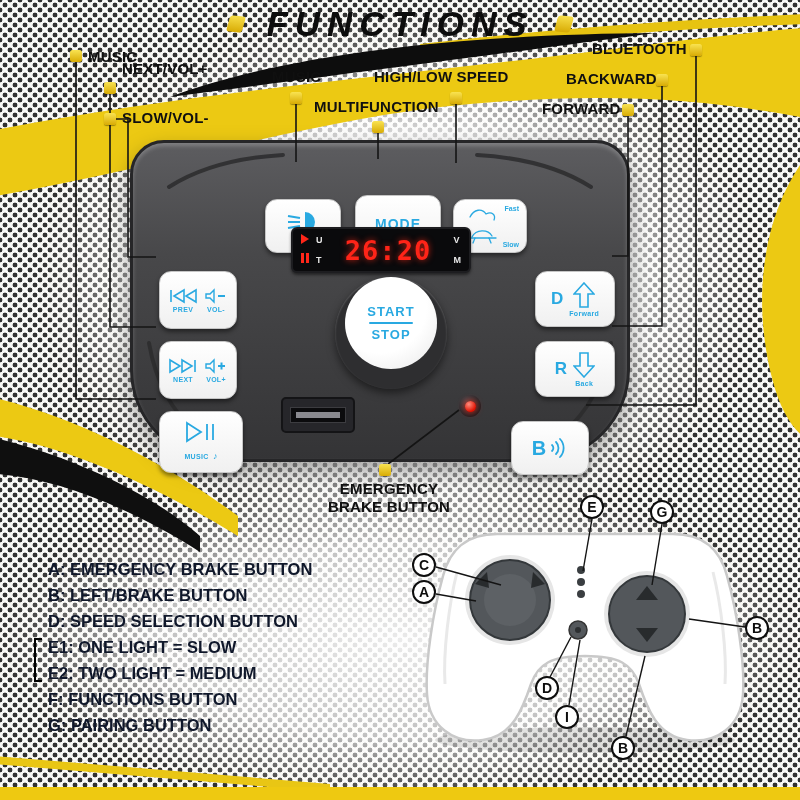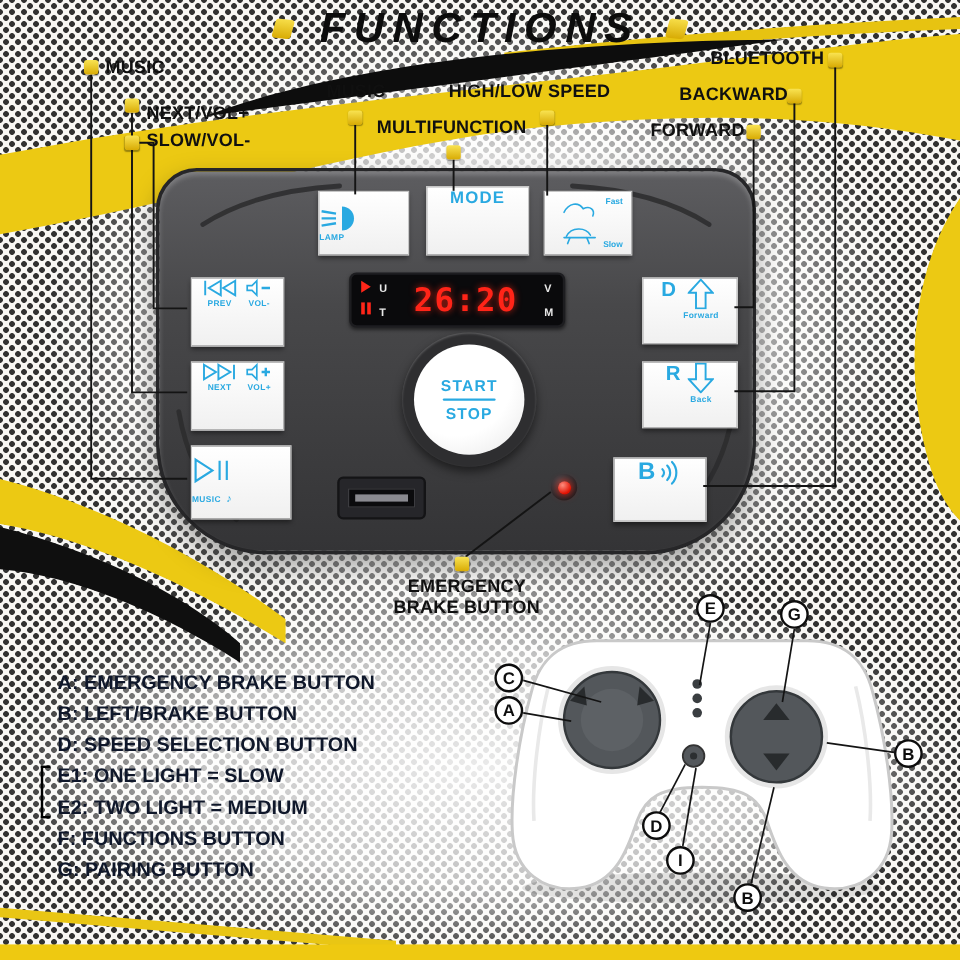--- a/index.html
+++ b/index.html
@@ -33,34 +33,34 @@
   
   .ysq { position:absolute; width:12px; height:12px; border-radius:2.5px; z-index:7;
     background:linear-gradient(180deg,#f9e352,#d8ab04); box-shadow:0 1px 1px rgba(0,0,0,.35); }
   .sq-music{left:70px;top:50px} .sq-next{left:104px;top:82px} .sq-prev{left:104px;top:113px}
   .sq-light{left:290px;top:92px} .sq-multi{left:372px;top:121px} .sq-speed{left:450px;top:92px}
   .sq-bluetooth{left:690px;top:44px} .sq-backward{left:656px;top:74px} .sq-forward{left:622px;top:104px}
   .sq-emergency{left:379px;top:464px}
 
   
   .callout { position:absolute; font-size:15px; font-weight:bold; color:#101010; z-index:7; white-space:nowrap; letter-spacing:.2px; }
-  .co-music{left:88px;top:48px} .co-next{left:122px;top:86px} .co-prev{left:122px;top:109px}
+  .co-music{left:88px;top:48px} .co-next{left:122px;top:60px} .co-prev{left:122px;top:109px}
   .co-light{left:272px;top:68px} .co-multi{left:314px;top:98px} .co-speed{left:374px;top:68px}
   .co-bluetooth{left:592px;top:40px} .co-backward{left:566px;top:70px} .co-forward{left:542px;top:100px}
   .co-emergency{left:318px;top:480px;width:142px;text-align:center;line-height:18px}
 
   
   .panel { position:absolute; left:130px; top:140px; width:500px; height:322px; z-index:4;
     background:linear-gradient(180deg,#5d5d60 0%,#48484a 35%,#343436 100%);
     border:3px solid #262628; border-radius:34px 34px 92px 92px;
     box-shadow: inset 0 3px 4px rgba(255,255,255,.22), 0 10px 22px rgba(0,0,0,.35); }
   .panel-creases { position:absolute; left:0; top:0; }
   .pbtn { position:absolute; background:linear-gradient(#ffffff,#f0f0f0); border:1px solid #c6c6c6;
-    border-radius:0; box-shadow:0 3px 4px rgba(0,0,0,.45);
-    display:flex; align-items:flex-start; justify-content:center; color:#29a9e1; }
+    border-radius:12px; box-shadow:0 3px 4px rgba(0,0,0,.45);
+    display:flex; align-items:center; justify-content:center; color:#29a9e1;margin-top:40px; }
   .btn-lamp{left:132px;top:16px;width:76px;height:54px;flex-direction:column;gap:2px}
   .btn-mode{left:222px;top:12px;width:86px;height:58px}
   .btn-speed{left:320px;top:16px;width:74px;height:54px}
   .btn-prev{left:26px;top:88px;width:78px;height:58px;gap:6px}
   .btn-next{left:26px;top:158px;width:78px;height:58px;gap:6px}
   .btn-play{left:26px;top:228px;width:84px;height:62px;flex-direction:column;gap:2px}
   .btn-forward{left:402px;top:88px;width:80px;height:56px;gap:6px}
   .btn-back{left:402px;top:158px;width:80px;height:56px;gap:6px}
   .btn-bt{left:378px;top:238px;width:78px;height:54px;gap:4px}
   .micro { font-size:7px; font-weight:bold; color:#29a9e1; letter-spacing:.3px; }
@@ -76,21 +76,21 @@
     box-shadow:0 2px 3px rgba(0,0,0,.5); }
   .dicons { display:flex; flex-direction:column; gap:5px; align-items:flex-start; }
   .dtri { width:0; height:0; border-left:8px solid #ff2619; border-top:5px solid transparent; border-bottom:5px solid transparent; }
   .dpause i { display:inline-block; width:3px; height:10px; background:#ff2619; margin-right:2px; }
   .dletters { display:flex; flex-direction:column; justify-content:space-between; height:30px; font-size:9px; color:#e8e8e8; font-weight:bold; }
   .ddigits { flex:1; text-align:center; font-family:"DejaVu Sans Mono", monospace; font-size:27px; font-weight:bold;
     color:#ff2418; text-shadow:0 0 6px rgba(255,40,20,.75); letter-spacing:1px; }
 
   .startstop { position:absolute; left:202px; top:134px; width:112px; height:112px; border-radius:50%;
     background:#2e2e30; box-shadow:0 4px 8px rgba(0,0,0,.5), inset 0 1px 2px rgba(255,255,255,.25);
-    display:flex; align-items:center; justify-content:center; }
+    display:flex; justify-content:center; }
   .ss-inner { width:92px; height:92px; border-radius:50%;
     background:radial-gradient(circle at 38% 32%, #ffffff 55%, #e7e7e7);
     display:flex; flex-direction:column; align-items:center; justify-content:center; gap:3px; }
   .ss-text { font-size:13px; font-weight:bold; color:#29a9e1; letter-spacing:1px; }
   .ss-div { width:44px; height:2px; background:#29a9e1; border-radius:1px; }
 
   .usb { position:absolute; left:148px; top:254px; width:74px; height:36px; background:#26262a;
     border:2px solid #141416; border-radius:5px; display:flex; align-items:center; justify-content:center; }
   .usb-slot { width:56px; height:16px; background:#0b0b0d; border:1px solid #3c3c40; display:flex; align-items:center; justify-content:center; }
   .usb-tongue { width:44px; height:6px; background:#8a8a90; }

